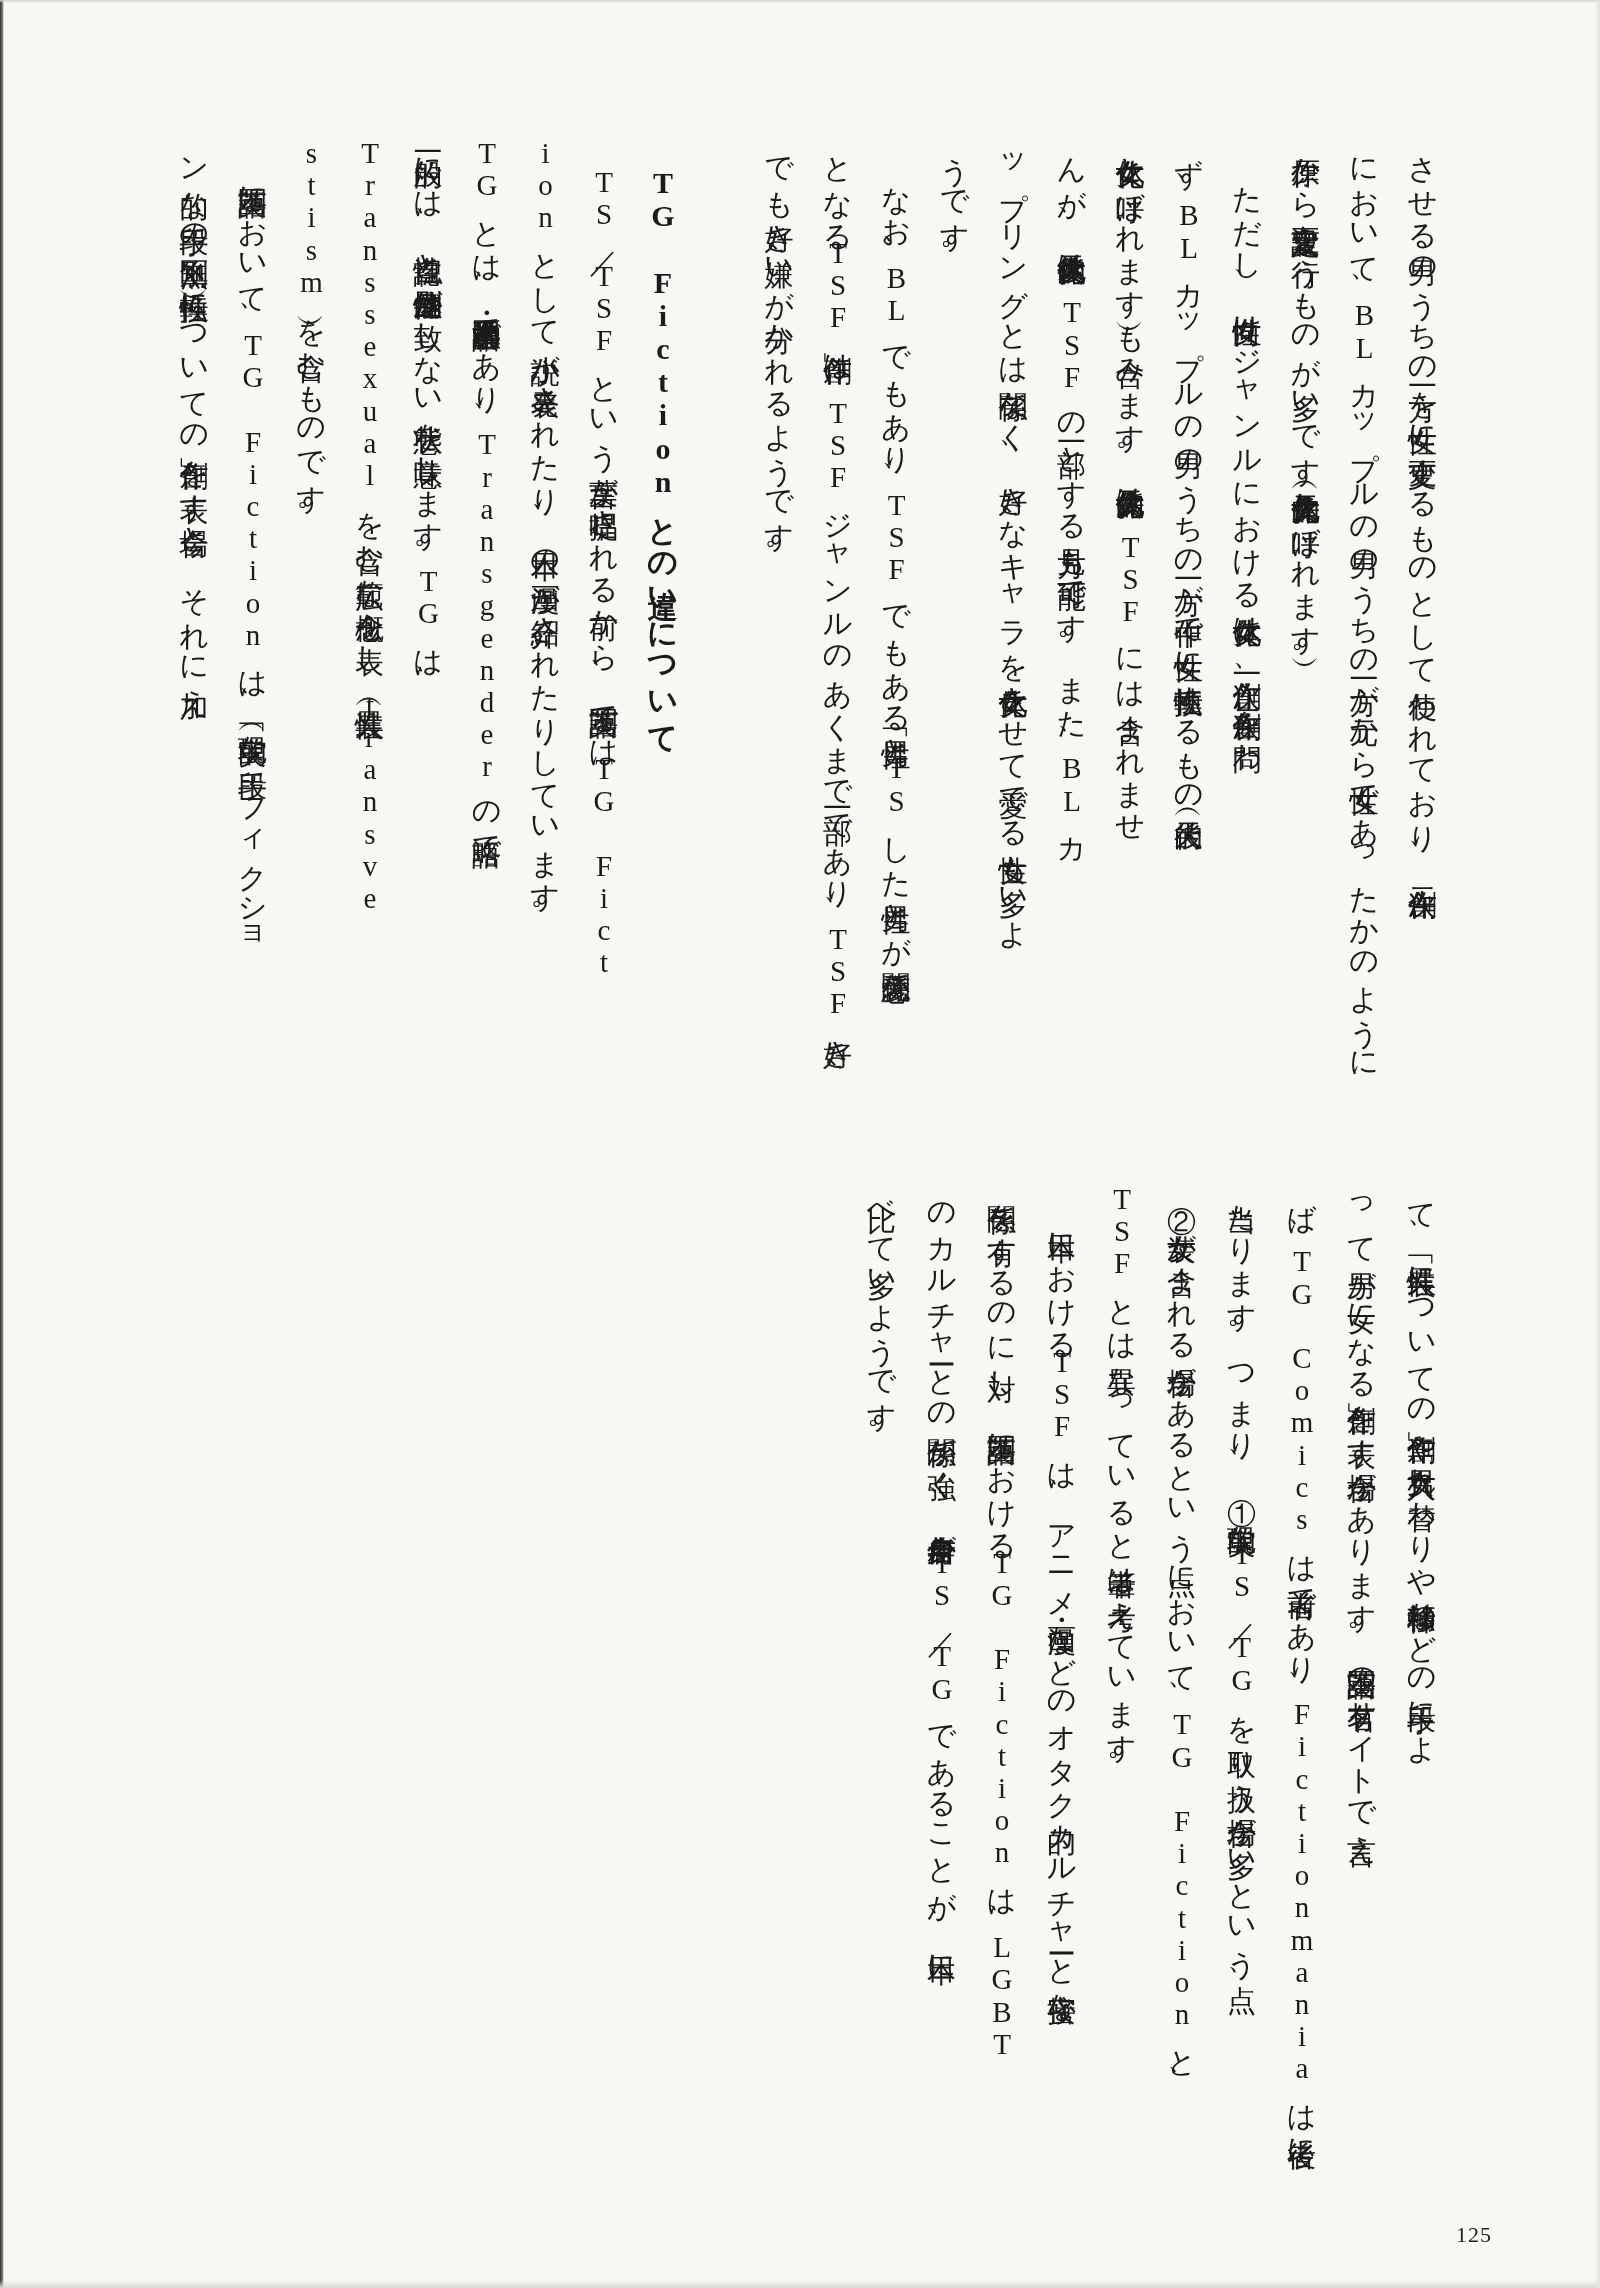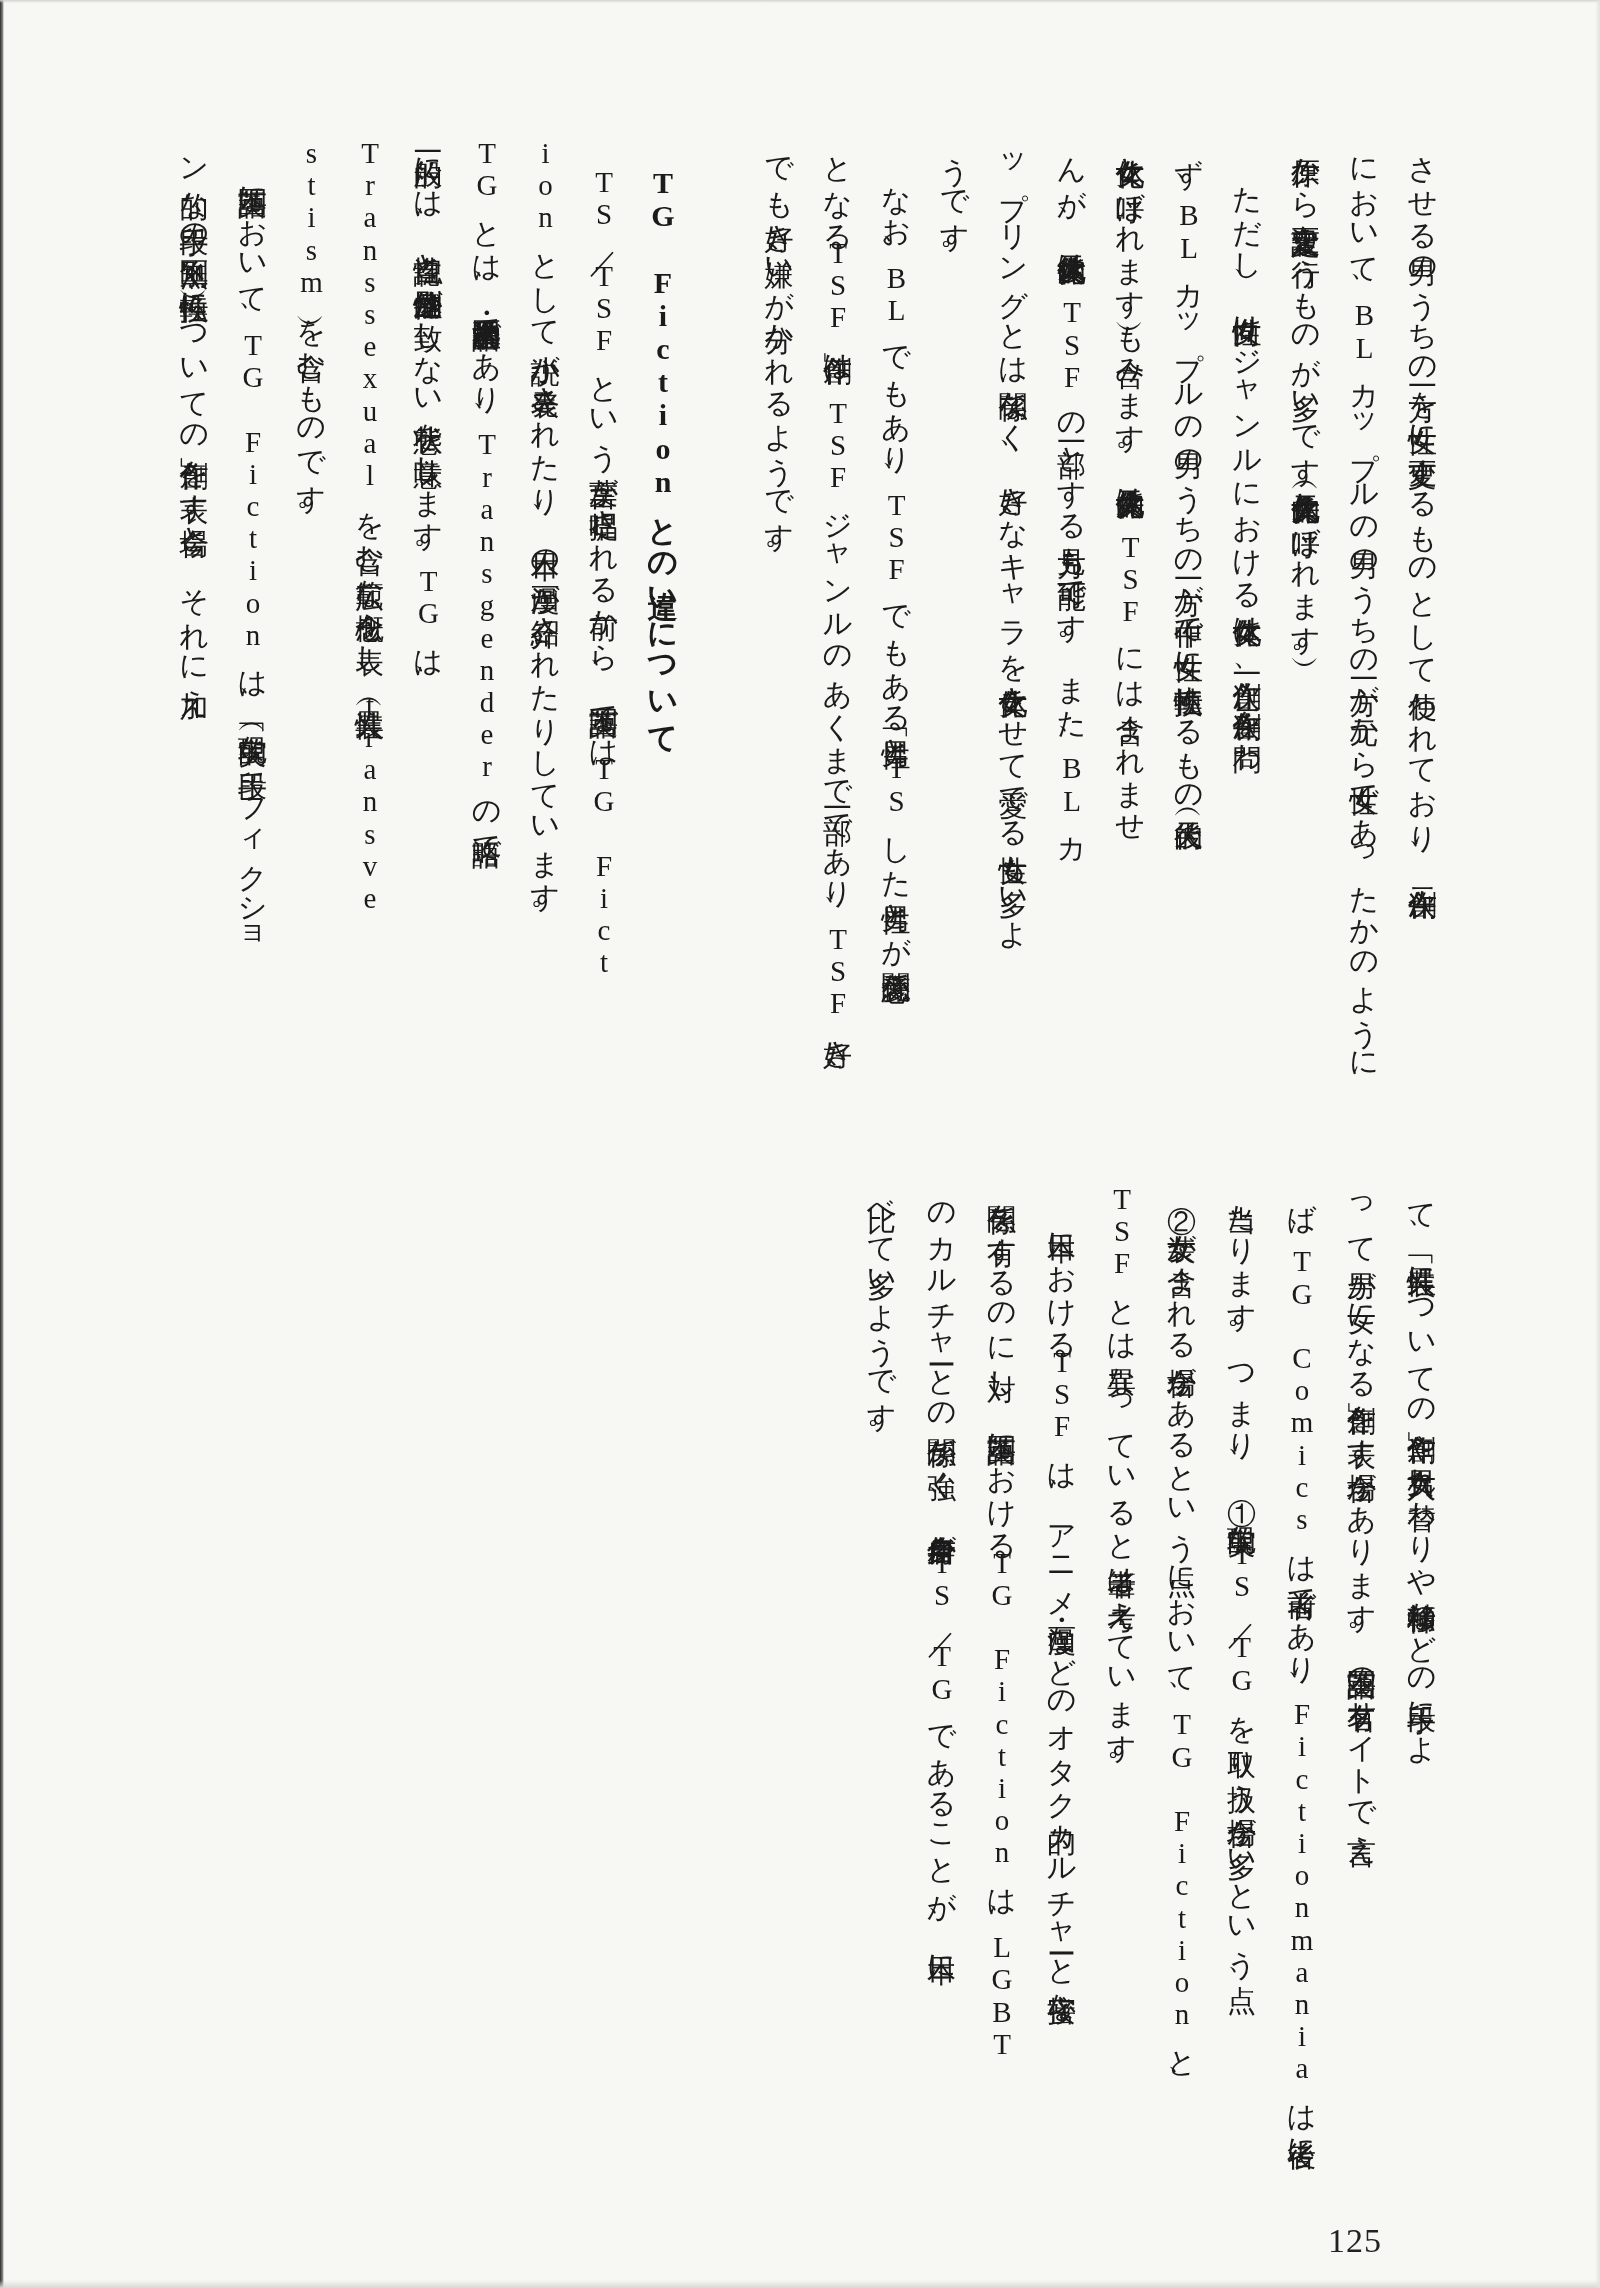--- a/index.html
+++ b/index.html
@@ -69,23 +69,23 @@
     height: 100%;
   }
   #top-block .col    { width: 58.5px; line-height: 58.5px; }
   #bottom-block .col { width: 60px;   line-height: 60px; }
   .col.indent  { padding-top: 29px; box-sizing: border-box; }
   .col.heading { font-weight: bold; font-size: 30px; }
   .col.blank   { }
 
   #page-number {
     position: absolute;
-    left: 1328px;
+    left: 1456px;
     top: 2222px;
-    font-size: 34px;
+    font-size: 22px;
     letter-spacing: 1px;
     color: #222;
   }
 </style>
 </head>
 <body>
 
 <div class="edge-left"></div>
 <div class="edge-top"></div>
 <div class="edge-bottom"></div>

